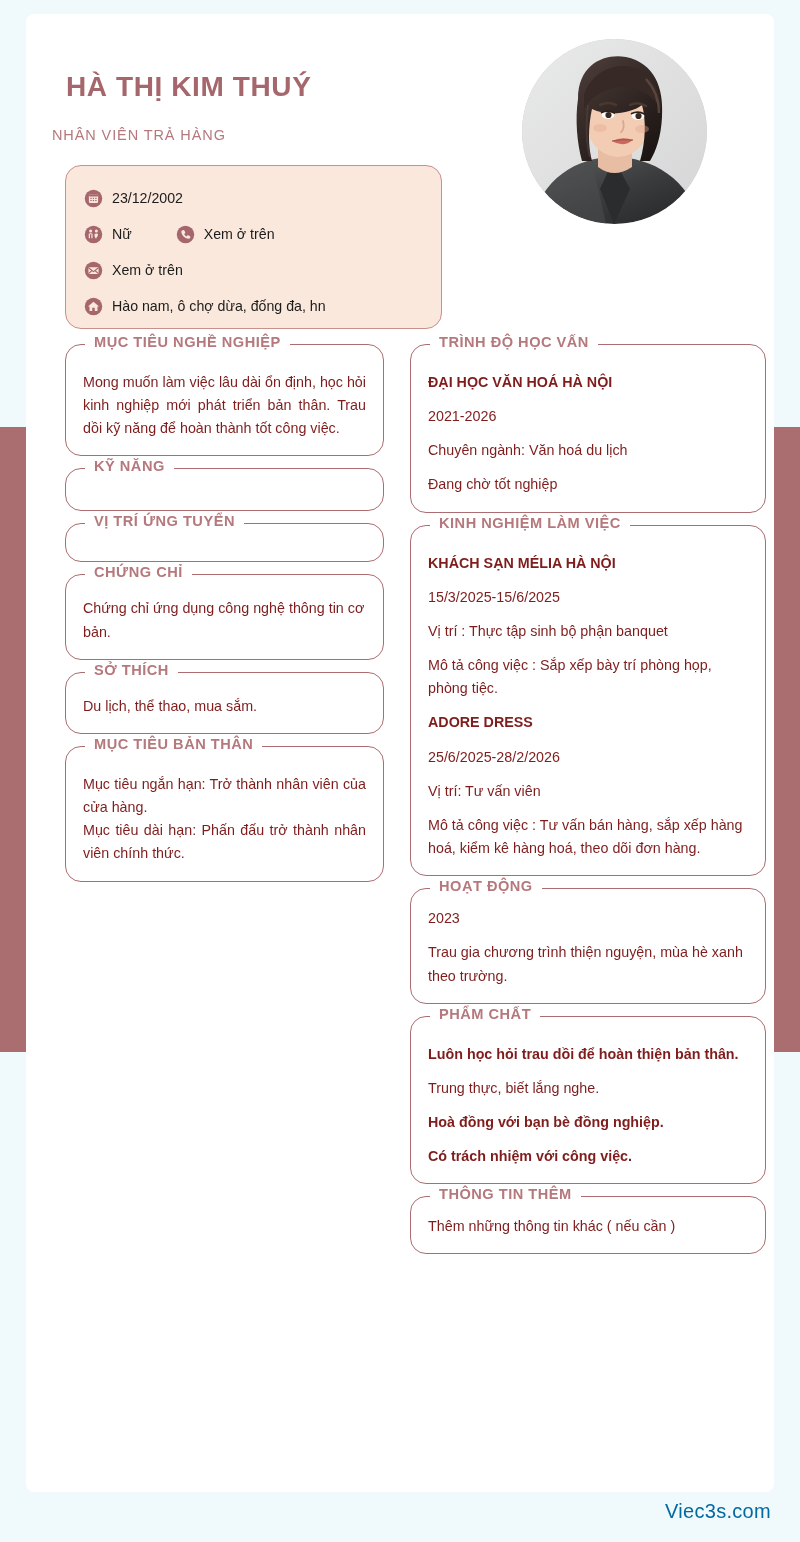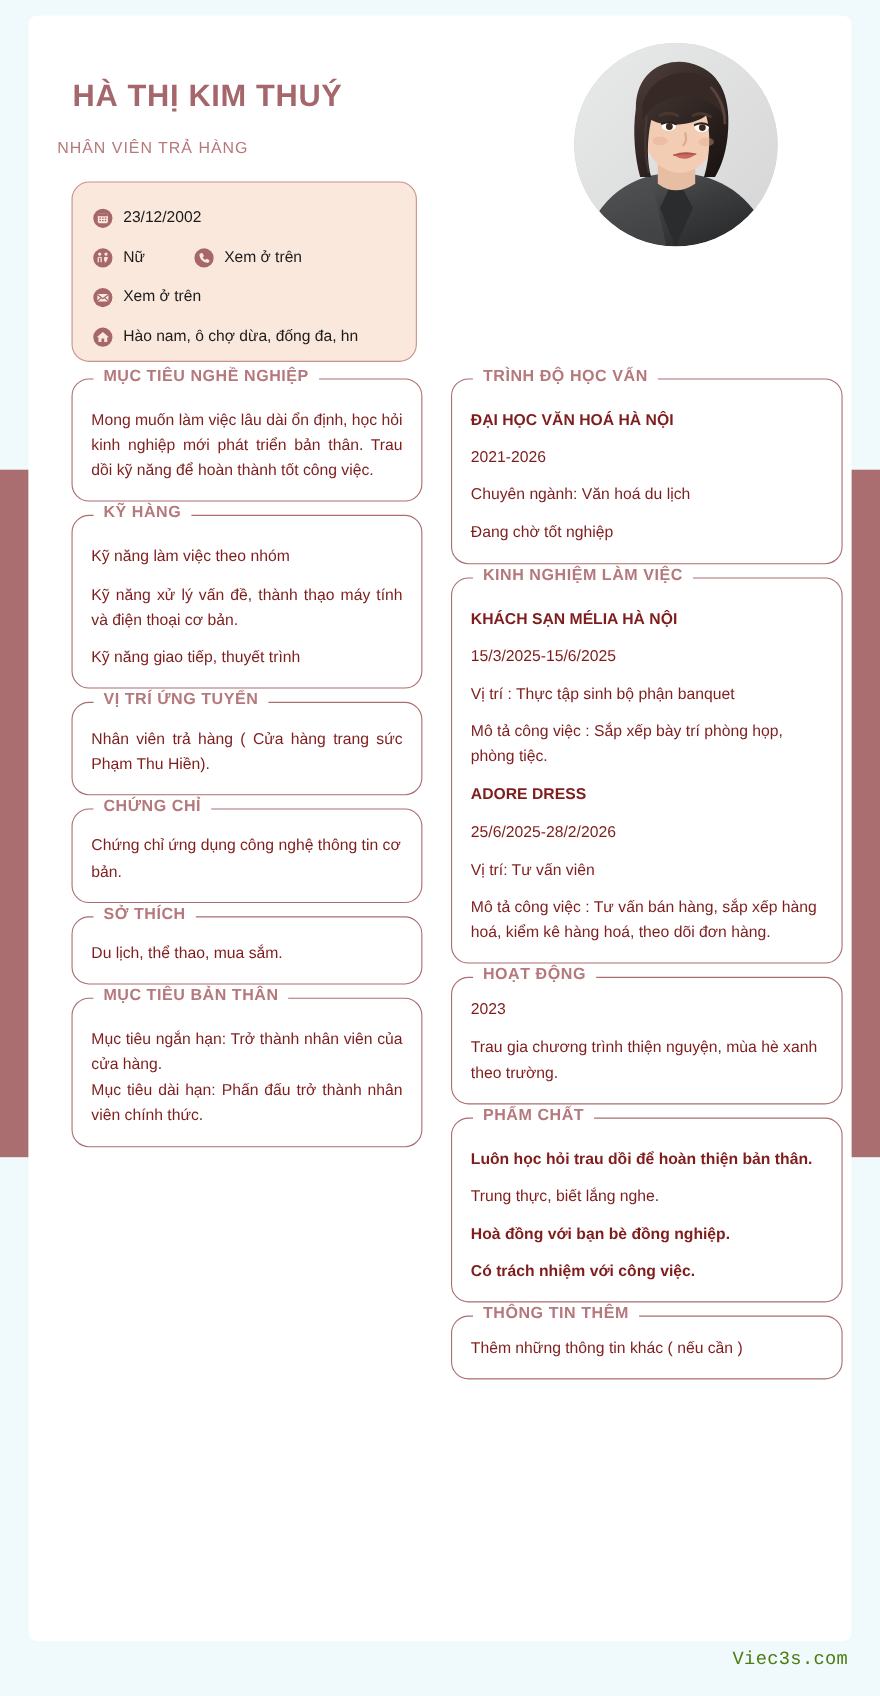--- a/index.html
+++ b/index.html
@@ -80,21 +80,21 @@
     overflow: hidden;
     background: #cfcfcf;
   }
   .photo-svg { display: block; width: 185px; height: 185px; }
 
   
   .contact-box {
     position: absolute;
     left: 39px;
     top: 151px;
-    width: 314px;
+    width: 377px;
     height: 164px;
     background: #fae8dc;
     border: 1.4px solid #c98f8a;
     border-radius: 16px;
     padding: 14px 18px 10px 18px;
   }
   .contact-row {
     display: flex;
     align-items: center;
     height: 36px;
@@ -161,23 +161,23 @@
   
   .section.pad-lg { padding-top: 26px; }
   .section.pad-md { padding-top: 22px; }
   .section.pad-sm { padding-top: 18px; }
 
   
   .footer {
     position: absolute;
     right: 29px;
     top: 1500px;
-    font-family: Liberation Mono, monospace;
-    font-size: 17px;
-    color: #4d7c0f;
+    font-family: Liberation Sans, sans-serif;
+    font-size: 20px;
+    color: #0369a1;
     letter-spacing: 0.3px;
   }
 </style>
 </head>
 <body>
 
 <div class="page">
 
   <div class="side-bar left"></div>
   <div class="side-bar right"></div>
@@ -316,33 +316,25 @@
     <div class="col-left">
 
       <div class="section pad-lg">
         <div class="sec-title">MỤC TIÊU NGHỀ NGHIỆP</div>
         <div class="sec-body">
           <p class="justify">Mong muốn làm việc lâu dài ổn định, học hỏi kinh nghiệp mới phát triển bản thân. Trau dồi kỹ năng để hoàn thành tốt công việc.</p>
         </div>
       </div>
 
       <div class="section pad-lg">
-        <div class="sec-title">KỸ HÀNG</div>
-        <div class="sec-body">
-          <p>Kỹ năng làm việc theo nhóm</p>
-          <p class="justify">Kỹ năng xử lý vấn đề, thành thạo máy tính và điện thoại cơ bản.</p>
-          <p>Kỹ năng giao tiếp, thuyết trình</p>
-        </div>
+        <div class="sec-title">KỸ NĂNG</div>
       </div>
 
       <div class="section pad-md">
         <div class="sec-title">VỊ TRÍ ỨNG TUYỂN</div>
-        <div class="sec-body">
-          <p class="justify">Nhân viên trả hàng ( Cửa hàng trang sức Phạm Thu Hiền).</p>
-        </div>
       </div>
 
       <div class="section pad-md">
         <div class="sec-title">CHỨNG CHỈ</div>
         <div class="sec-body">
           <p>Chứng chỉ ứng dụng công nghệ thông tin cơ bản.</p>
         </div>
       </div>
 
       <div class="section pad-md">

